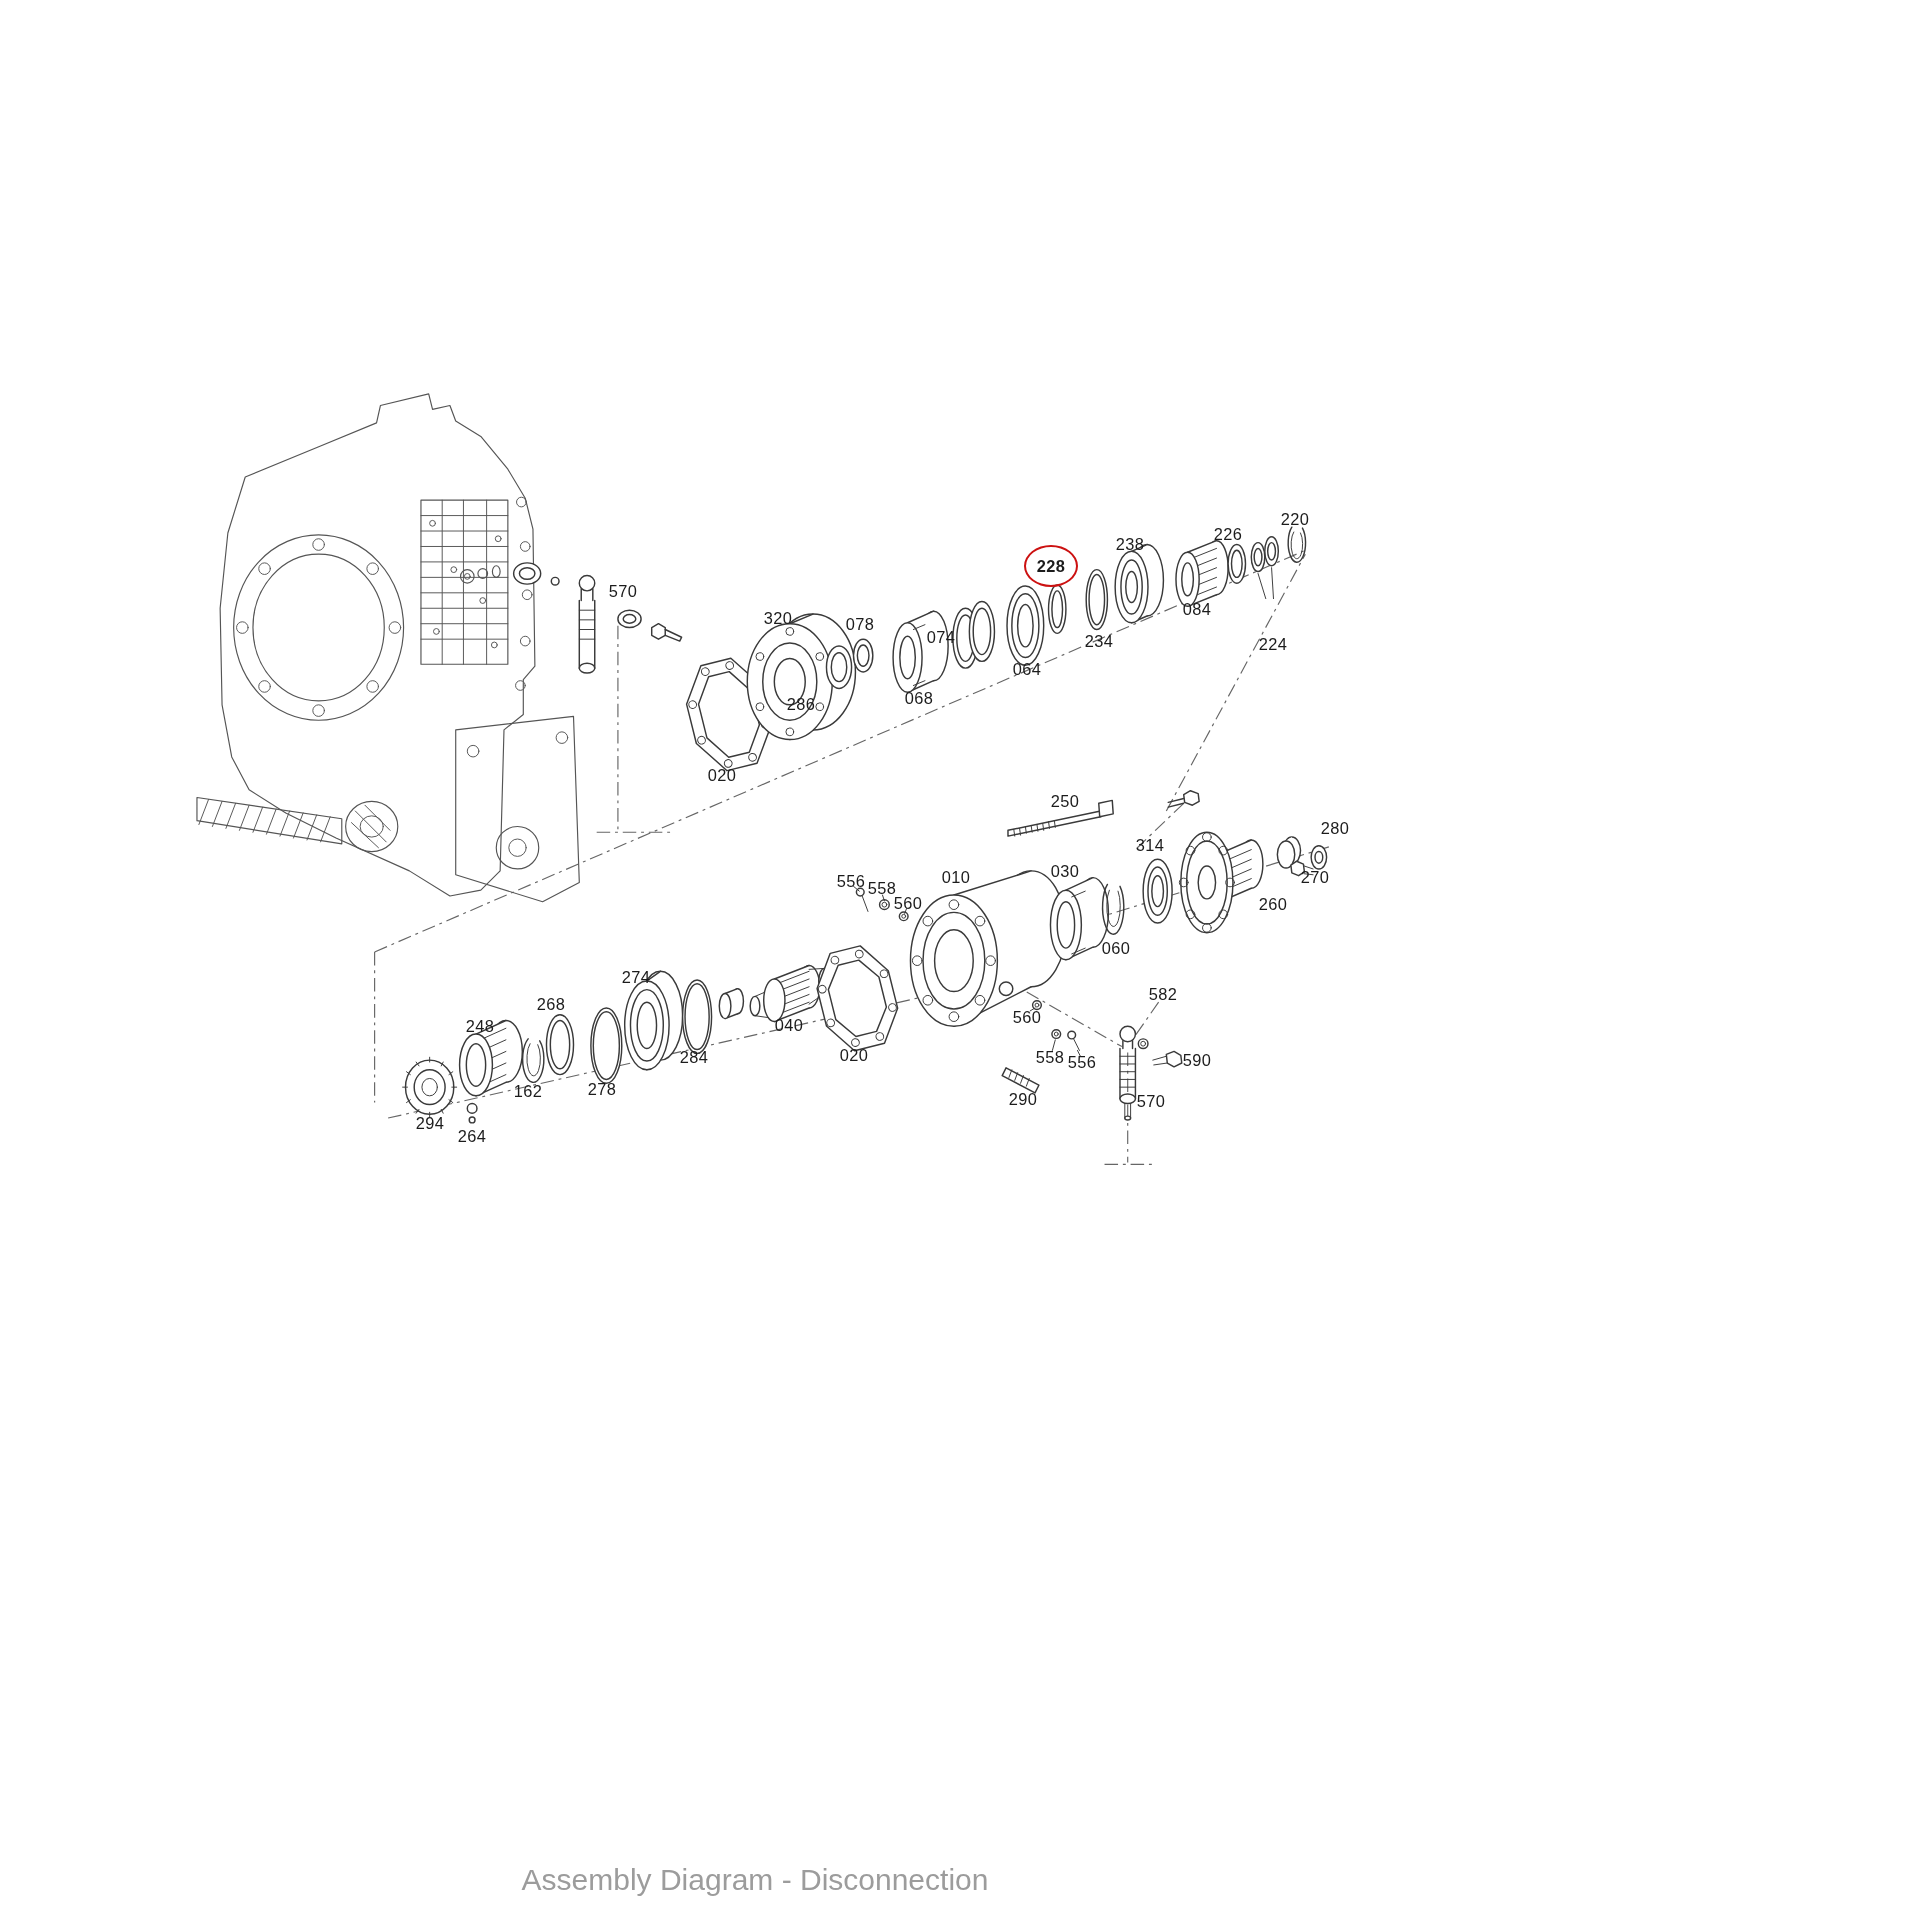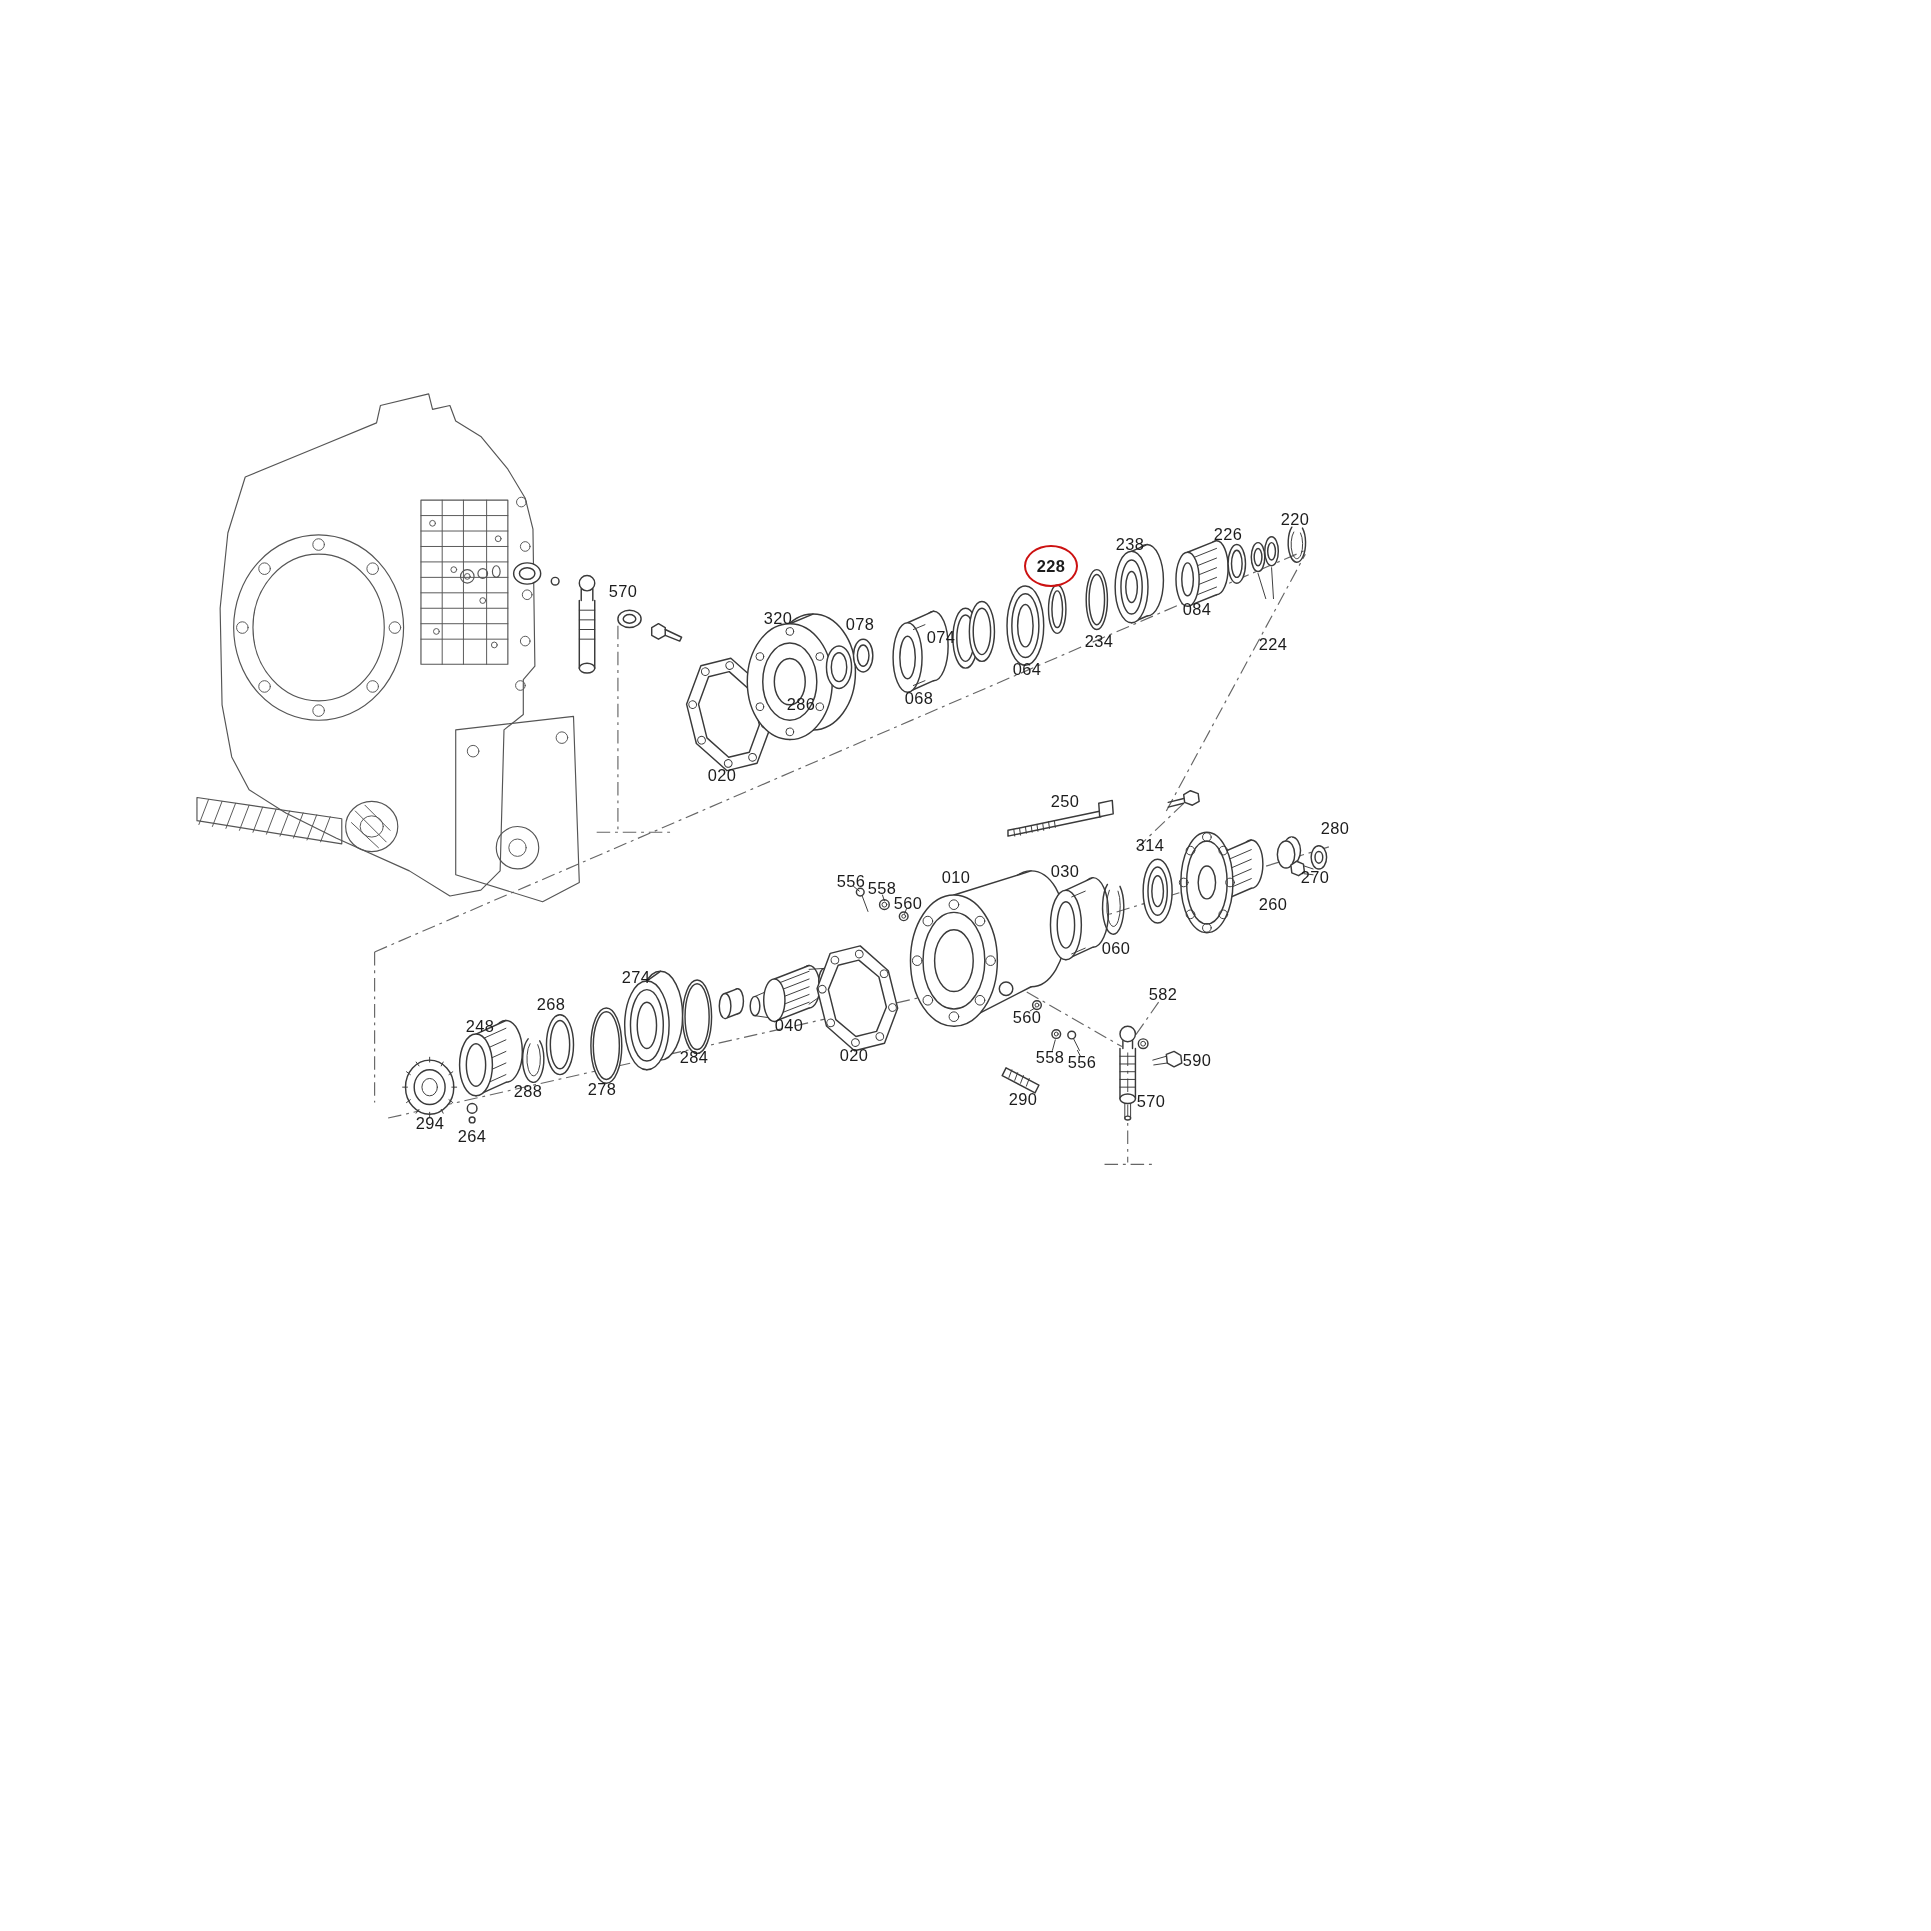--- a/index.html
+++ b/index.html
@@ -481,21 +481,22 @@
       <span class="plabel" style="left: 694px; top: 1057px;">284</span>
       <span class="plabel" style="left: 789px; top: 1025px;">040</span>
       <span class="plabel" style="left: 854px; top: 1055px;">020</span>
       <span class="plabel" style="left: 1163px; top: 994px;">582</span>
       <span class="plabel" style="left: 1027px; top: 1017px;">560</span>
       <span class="plabel" style="left: 1050px; top: 1057px;">558</span>
       <span class="plabel" style="left: 1082px; top: 1062px;">556</span>
       <span class="plabel" style="left: 1197px; top: 1060px;">590</span>
       <span class="plabel" style="left: 1151px; top: 1101px;">570</span>
       <span class="plabel" style="left: 1023px; top: 1099px;">290</span>
-      <span class="plabel" style="left: 528px; top: 1091px;">288</span>
+      <span class="plabel" style="left: 528px; top: 1091px;">162</span>
       <span class="plabel" style="left: 602px; top: 1089px;">278</span>
       <span class="plabel" style="left: 430px; top: 1123px;">294</span>
       <span class="plabel" style="left: 472px; top: 1136px;">264</span>
     </div>
 
+<div class="footer-title">Assembly Diagram - Disconnection</div>
 
 </div>
 
 
 </body></html>

